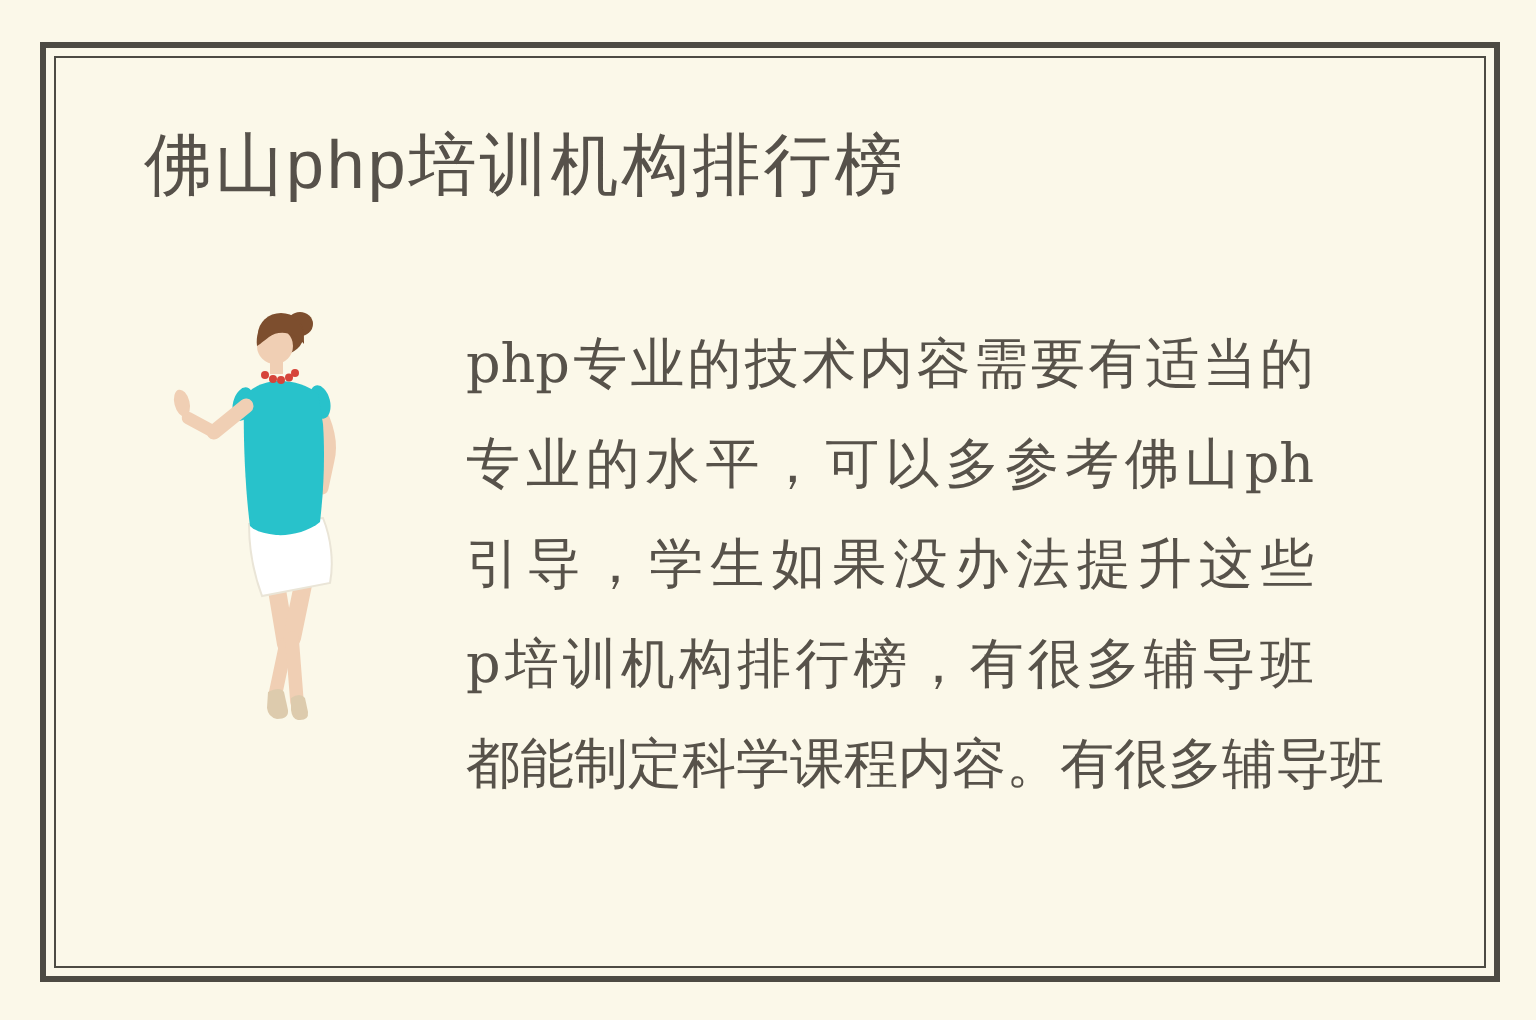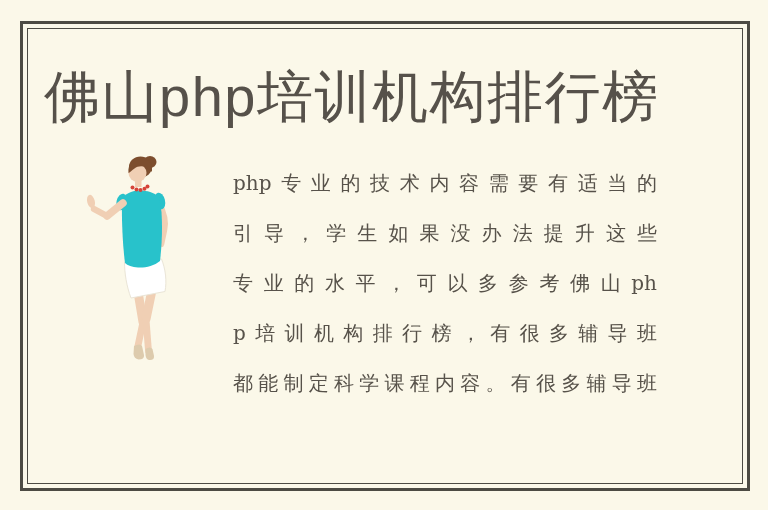--- a/index.html
+++ b/index.html
@@ -16,39 +16,39 @@
     width: 724px; height: 464px;
     border: 3px solid #4d4b43;
   }
   .frame-inner {
     position: absolute;
     left: 4px; top: 4px; right: 4px; bottom: 4px;
     border: 1.5px solid #4d4b43;
   }
   .article-title {
     position: absolute;
-    left: 44px; top: 60px;
-    font-size: 56px;
+    left: 72px; top: 60px;
+    font-size: 34px;
     font-weight: 500;
     letter-spacing: 1.5px;
     color: #56514a;
     white-space: nowrap;
   }
   .woman-illustration {
     position: absolute;
     left: 80px; top: 152px;
     width: 110px; height: 212px;
   }
   .article-body {
     position: absolute;
     left: 233px; top: 158px;
     width: 424px;
     color: #57524a;
     font-family: "DejaVu Serif", serif;
-    font-size: 20px;
+    font-size: 27px;
   }
   .body-line {
     height: 50px;
     line-height: 50px;
     text-align: justify;
     text-align-last: justify;
     white-space: nowrap;
   }
 </style>
 </head>
@@ -91,17 +91,17 @@
     <circle cx="52.5" cy="35.5" r="2" fill="#d6443a"></circle>
     <circle cx="56.5" cy="37.5" r="2" fill="#d6443a"></circle>
     <circle cx="60.5" cy="38" r="2" fill="#d6443a"></circle>
     <circle cx="64.5" cy="36.8" r="2" fill="#d6443a"></circle>
     <circle cx="67.5" cy="34.5" r="2" fill="#d6443a"></circle>
   </g>
 </svg>
 
 <div class="article-body">
   <div class="body-line">php专业的技术内容需要有适当的</div>
+  <div class="body-line">专业的水平，可以多参考佛山ph</div>
   <div class="body-line">引导，学生如果没办法提升这些</div>
-  <div class="body-line">专业的水平，可以多参考佛山ph</div>
   <div class="body-line">p培训机构排行榜，有很多辅导班</div>
   <div class="body-line">都能制定科学课程内容。有很多辅导班</div>
 </div>
 
 </body></html>

